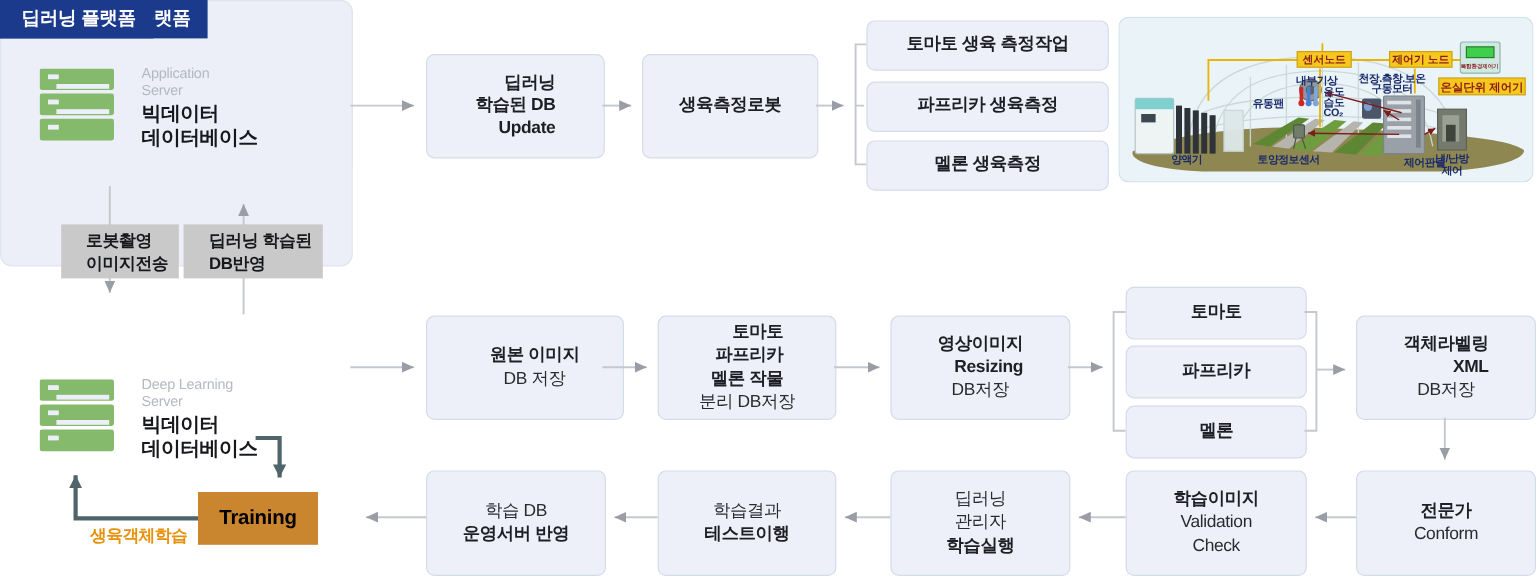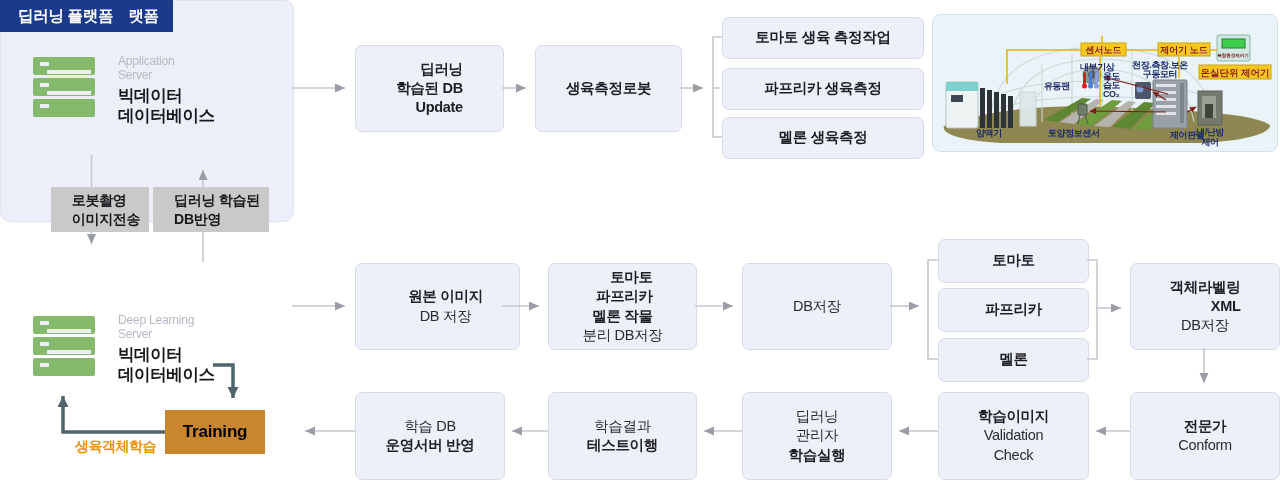--- a/index.html
+++ b/index.html
@@ -151,20 +151,22 @@
     <div class="s">원본 이미지</div>
     <div class="n">DB 저장</div>
   </div>
   <div class="fbox" style="left:548px;top:263px;width:147px;height:85px;">
     <div class="s">토마토
 파프리카
 멜론 작물</div>
     <div class="n">분리 DB저장</div>
   </div>
   <div class="fbox" style="left:742px;top:263px;width:148px;height:85px;">
+    <div class="s">영상이미지
+Resizing</div>
     <div class="n">DB저장</div>
   </div>
   <div class="fbox" style="left:938px;top:239px;width:149px;height:42px;">
     <div class="s">토마토</div>
   </div>
   <div class="fbox" style="left:938px;top:288px;width:149px;height:42px;">
     <div class="s">파프리카</div>
   </div>
   <div class="fbox" style="left:938px;top:338px;width:149px;height:42px;">
     <div class="s">멜론</div>

